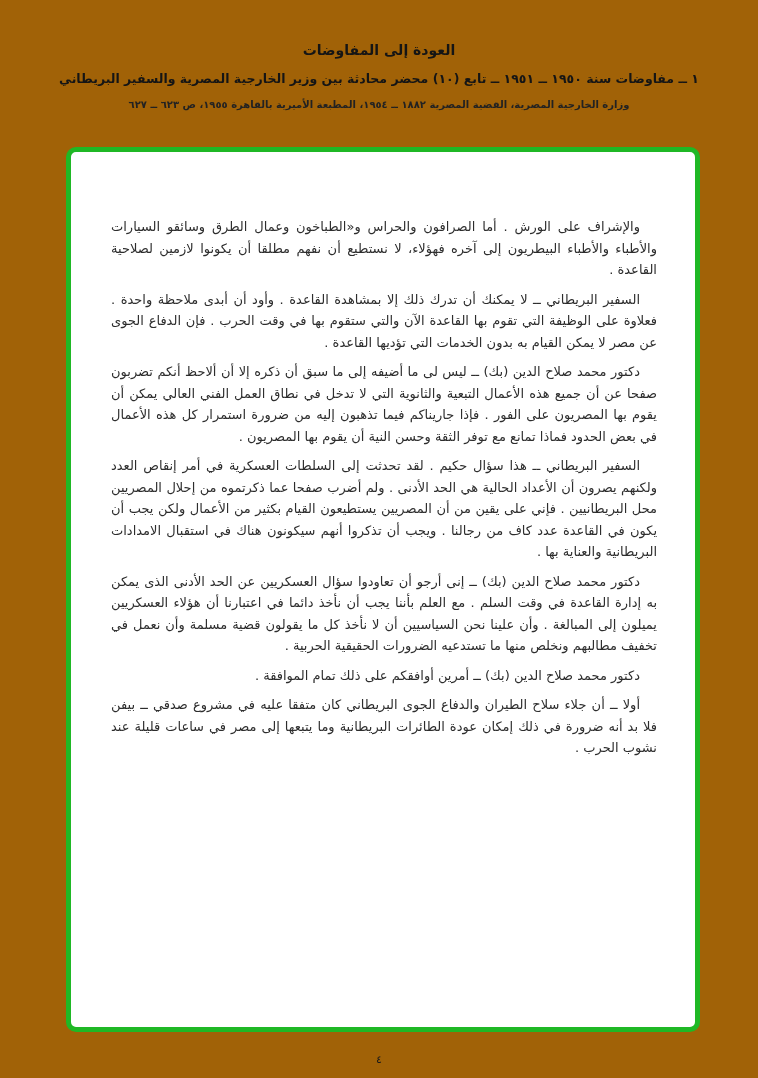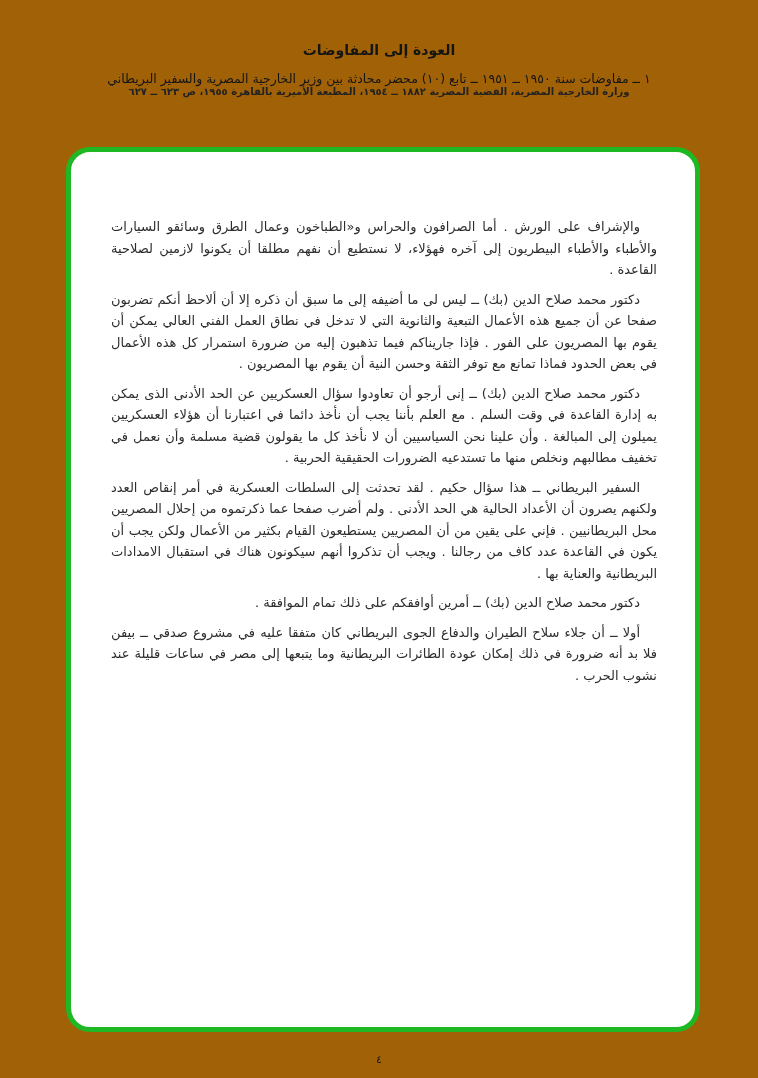--- a/index.html
+++ b/index.html
@@ -24,22 +24,22 @@
     text-align: center;
     color: #151515;
   }
   .title {
     font-size: 14px;
     font-weight: bold;
     margin-bottom: 13px;
   }
   .subtitle {
     font-size: 12.5px;
-    font-weight: normal;
-    margin-bottom: 0;
+    font-weight: bold;
+    margin-bottom: 13px;
   }
   .source {
     font-size: 10px;
     font-weight: bold;
     color: #222222;
   }
   .frame {
     position: absolute;
     top: 147px;
     left: 66px;
@@ -78,26 +78,27 @@
 <body>
 
 <div class="page">
 
   <div class="header">
     <div class="title">العودة إلى المفاوضات</div>
     <div class="subtitle">١ ــ مفاوضات سنة ١٩٥٠ ــ ١٩٥١ ــ تابع (١٠) محضر محادثة بين وزير الخارجية المصرية والسفير البريطاني</div>
     <div class="source">وزارة الخارجية المصرية، القضية المصرية ١٨٨٢ ــ ١٩٥٤، المطبعة الأميرية بالقاهرة ١٩٥٥، ص ٦٢٣ ــ ٦٢٧</div>
   </div>
 
-  <div class="frame" style="border-color: rgb(31, 184, 37); border-radius: 24px;">
+  <div class="frame" style="border-color: rgb(31, 184, 37);">
     <div class="scan-text">
       <p>والإشراف على الورش . أما الصرافون والحراس و«الطباخون وعمال الطرق وسائقو السيارات والأطباء والأطباء البيطريون إلى آخره فهؤلاء، لا نستطيع أن نفهم مطلقا أن يكونوا لازمين لصلاحية القاعدة .</p>
+      <p>السفير البريطاني ــ لا يمكنك أن تدرك ذلك إلا بمشاهدة القاعدة . وأود أن أبدى ملاحظة واحدة . فعلاوة على الوظيفة التي تقوم بها القاعدة الآن والتي ستقوم بها في وقت الحرب . فإن الدفاع الجوى عن مصر لا يمكن القيام به بدون الخدمات التي تؤديها القاعدة .</p>
       <p>دكتور محمد صلاح الدين (بك) ــ ليس لى ما أضيفه إلى ما سبق أن ذكره إلا أن ألاحظ أنكم تضربون صفحا عن أن جميع هذه الأعمال التبعية والثانوية التي لا تدخل في نطاق العمل الفني العالي يمكن أن يقوم بها المصريون على الفور . فإذا جاريناكم فيما تذهبون إليه من ضرورة استمرار كل هذه الأعمال في بعض الحدود فماذا تمانع مع توفر الثقة وحسن النية أن يقوم بها المصريون .</p>
+      <p>السفير البريطاني ــ هذا سؤال حكيم . لقد تحدثت إلى السلطات العسكرية في أمر إنقاص العدد ولكنهم يصرون أن الأعداد الحالية هي الحد الأدنى . ولم أضرب صفحا عما ذكرتموه من إحلال المصريين محل البريطانيين . فإني على يقين من أن المصريين يستطيعون القيام بكثير من الأعمال ولكن يجب أن يكون في القاعدة عدد كاف من رجالنا . ويجب أن تذكروا أنهم سيكونون هناك في استقبال الامدادات البريطانية والعناية بها .</p>
       <p>دكتور محمد صلاح الدين (بك) ــ إنى أرجو أن تعاودوا سؤال العسكريين عن الحد الأدنى الذى يمكن به إدارة القاعدة في وقت السلم . مع العلم بأننا يجب أن نأخذ دائما في اعتبارنا أن هؤلاء العسكريين يميلون إلى المبالغة . وأن علينا نحن السياسيين أن لا نأخذ كل ما يقولون قضية مسلمة وأن نعمل في تخفيف مطالبهم ونخلص منها ما تستدعيه الضرورات الحقيقية الحربية .</p>
-      <p>السفير البريطاني ــ هذا سؤال حكيم . لقد تحدثت إلى السلطات العسكرية في أمر إنقاص العدد ولكنهم يصرون أن الأعداد الحالية هي الحد الأدنى . ولم أضرب صفحا عما ذكرتموه من إحلال المصريين محل البريطانيين . فإني على يقين من أن المصريين يستطيعون القيام بكثير من الأعمال ولكن يجب أن يكون في القاعدة عدد كاف من رجالنا . ويجب أن تذكروا أنهم سيكونون هناك في استقبال الامدادات البريطانية والعناية بها .</p>
       <p>دكتور محمد صلاح الدين (بك) ــ أمرين أوافقكم على ذلك تمام الموافقة .</p>
       <p>أولا ــ أن جلاء سلاح الطيران والدفاع الجوى البريطاني كان متفقا عليه في مشروع صدقي ــ بيفن فلا بد أنه ضرورة في ذلك إمكان عودة الطائرات البريطانية وما يتبعها إلى مصر في ساعات قليلة عند نشوب الحرب .</p>
     </div>
   </div>
 
   <div class="pagenum">٤</div>
 
 </div>
 
 </body></html>

